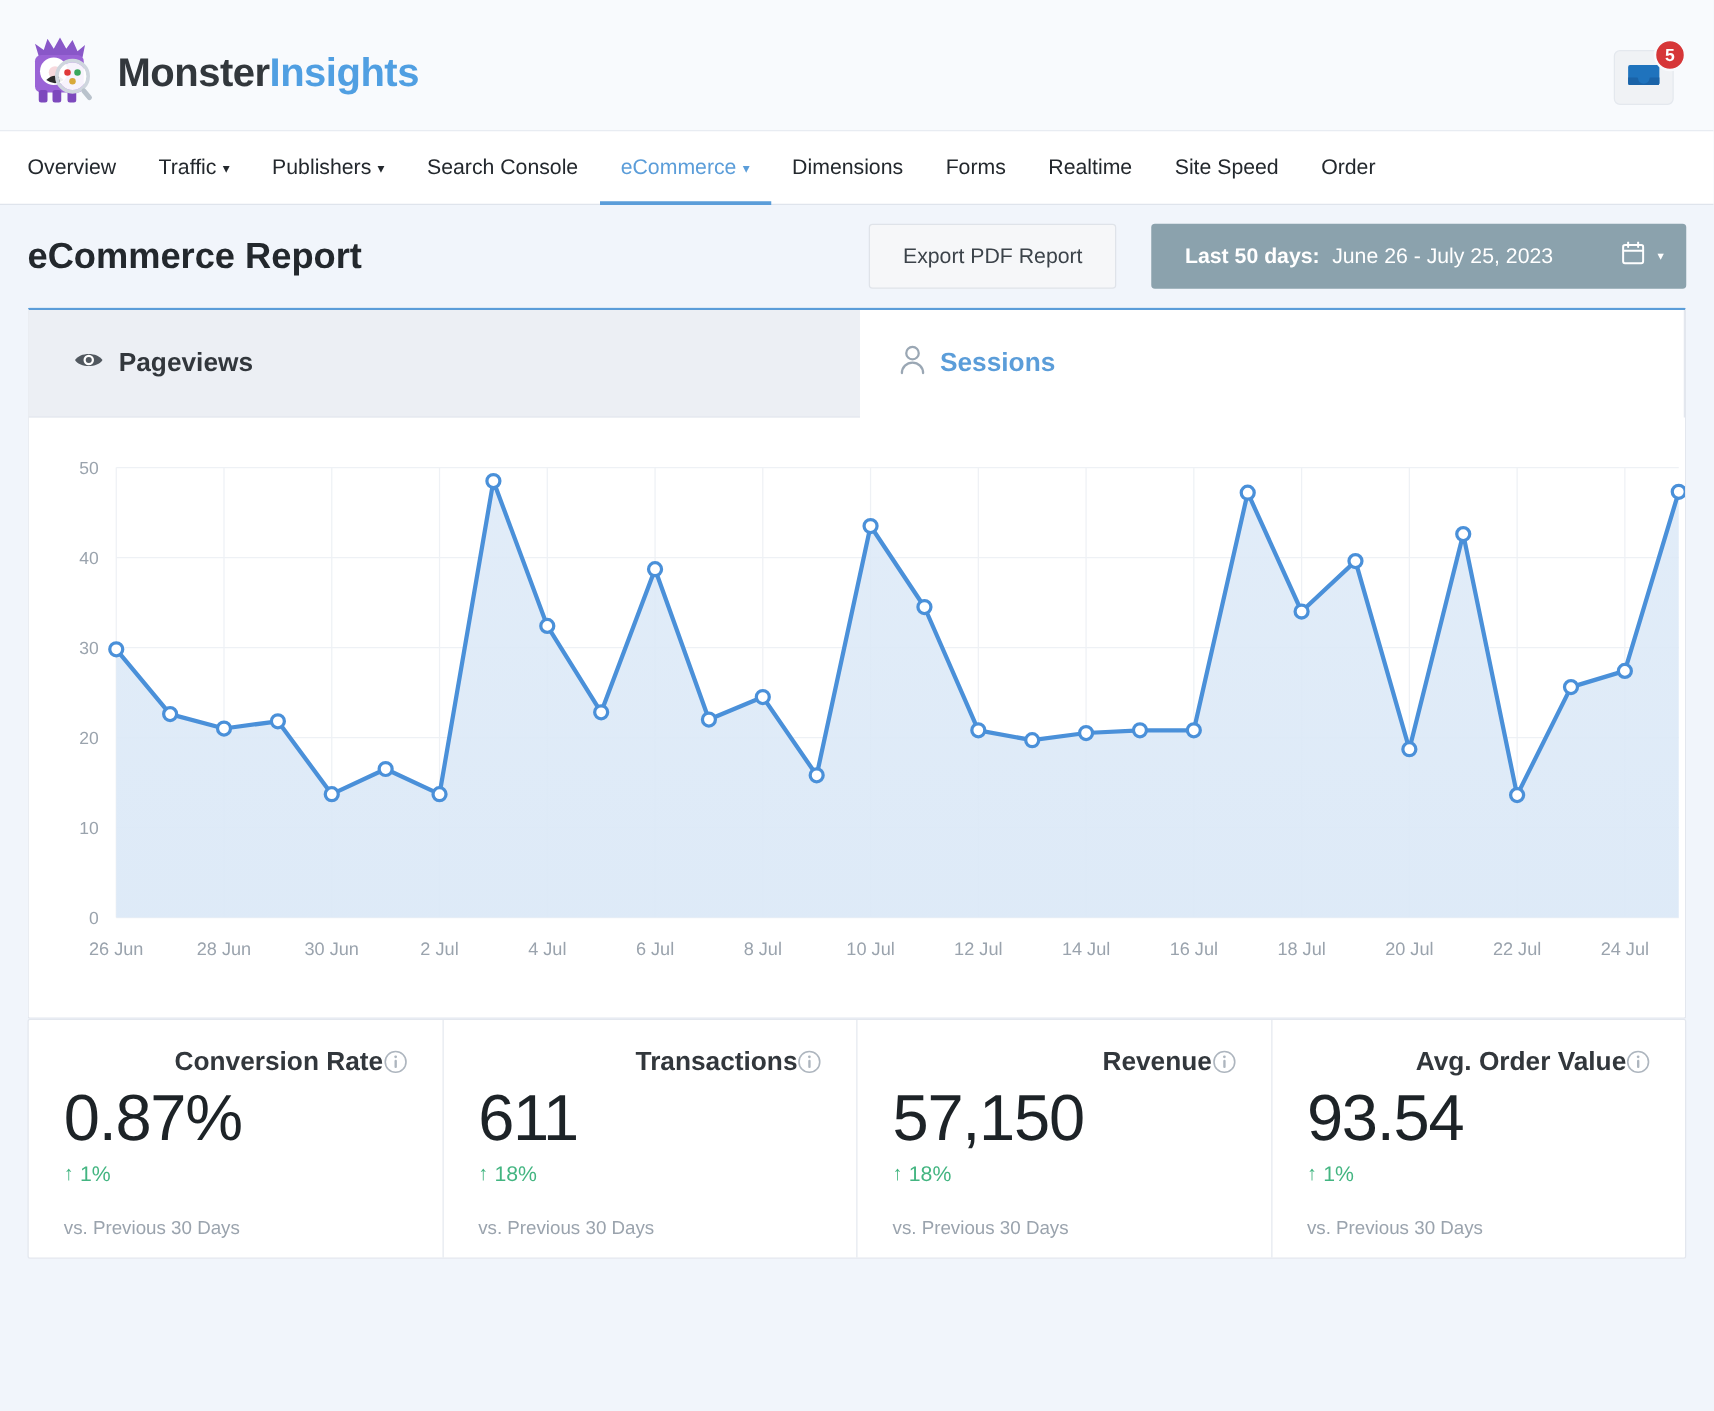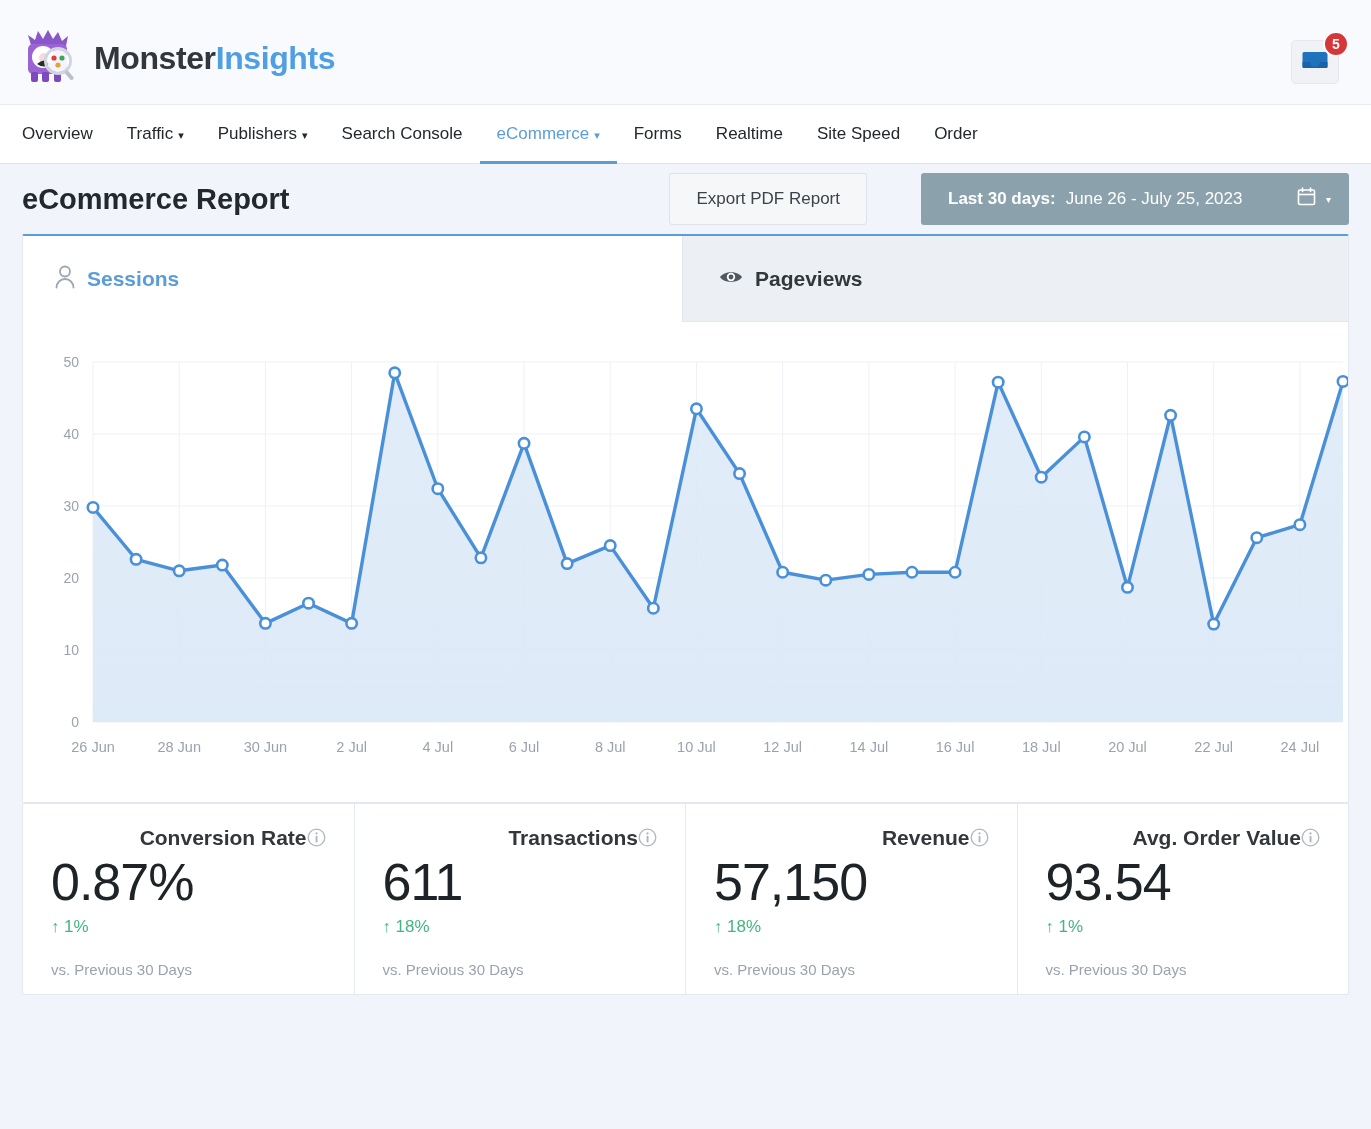--- a/index.html
+++ b/index.html
@@ -85,38 +85,38 @@
     background: #5b9dd9;
   }
   .chev { font-size: 11px; line-height: 1; position: relative; top: 1px; }
 
   
   .page { padding: 0 22px; }
 
   .report-head {
     display: flex;
     align-items: center;
-    height: 70px;
-    gap: 0;
+    height: 82px;
+    gap: 12px;
   }
   .report-title {
     font-size: 29px;
     font-weight: bold;
     color: #23282d;
     flex: 1;
   }
   .btn-export {
     background: #f6f7f9;
     border: 1px solid #dfe3e9;
     border-radius: 3px;
     padding: 15px 26px;
     font-size: 17px;
     color: #3c434a;
     cursor: pointer;
-    margin-right: 54px;
+    margin-right: 16px;
   }
   .date-range {
     background: #8ba2ad;
     color: #fff;
     border-radius: 3px;
     padding: 14px 18px 14px 27px;
     font-size: 17px;
     display: flex;
     align-items: center;
     gap: 10px;
@@ -286,73 +286,76 @@
     <span class="chev">▾</span>
   </div>
   <div class="nav-item">
     <span>Search Console</span>
   </div>
   <div class="nav-item active">
     <span>eCommerce</span>
     <span class="chev">▾</span>
   </div>
   <div class="nav-item">
+    <span>Dimensions</span>
+  </div>
+  <div class="nav-item">
     <span>Forms</span>
   </div>
   <div class="nav-item">
     <span>Realtime</span>
   </div>
   <div class="nav-item">
     <span>Site Speed</span>
   </div>
   <div class="nav-item">
     <span>Order</span>
   </div>
 </div>
 
 <div class="page">
 
   <div class="report-head">
     <div class="report-title">eCommerce Report</div>
     <button class="btn-export">Export PDF Report</button>
     <div class="date-range">
-      <span class="dr-label">Last 30 days:</span>
+      <span class="dr-label">Last 50 days:</span>
       <span class="dr-value">June 26 - July 25, 2023</span>
       <span class="cal-ico">
         <svg width="19" height="19" viewBox="0 0 19 19">
           <rect x="1.5" y="3" width="16" height="14.5" rx="1.5" fill="none" stroke="#ffffff" stroke-width="1.6"></rect>
           <line x1="1.5" y1="7.5" x2="17.5" y2="7.5" stroke="#ffffff" stroke-width="1.6"></line>
           <line x1="5.5" y1="1" x2="5.5" y2="4.5" stroke="#ffffff" stroke-width="1.6" stroke-linecap="round"></line>
           <line x1="13.5" y1="1" x2="13.5" y2="4.5" stroke="#ffffff" stroke-width="1.6" stroke-linecap="round"></line>
         </svg>
       </span>
       <span class="dr-caret">▾</span>
     </div>
   </div>
 
   <div class="chart-card">
     <div class="tabs">
-      <div class="tab sessions">
-        <span>
-          <svg width="20" height="24" viewBox="0 0 20 24">
-            <circle cx="10" cy="6.5" r="5" fill="none" stroke="#9aa7b4" stroke-width="1.8"></circle>
-            <path d="M1.5 22.5 a8.5 8.5 0 0 1 17 0" fill="none" stroke="#9aa7b4" stroke-width="1.8" stroke-linecap="round"></path>
-          </svg>
-        </span>
-        <span>Sessions</span>
-      </div>
       <div class="tab pageviews">
         <span>
           <svg width="24" height="18" viewBox="0 0 24 18">
             <path d="M1 9 C5 2.5 19 2.5 23 9 C19 15.5 5 15.5 1 9 Z" fill="#51585f"></path>
             <circle cx="12" cy="9" r="4.2" fill="#ffffff"></circle>
             <circle cx="12" cy="9" r="2.4" fill="#51585f"></circle>
           </svg>
         </span>
         <span>Pageviews</span>
+      </div>
+      <div class="tab sessions">
+        <span>
+          <svg width="20" height="24" viewBox="0 0 20 24">
+            <circle cx="10" cy="6.5" r="5" fill="none" stroke="#9aa7b4" stroke-width="1.8"></circle>
+            <path d="M1.5 22.5 a8.5 8.5 0 0 1 17 0" fill="none" stroke="#9aa7b4" stroke-width="1.8" stroke-linecap="round"></path>
+          </svg>
+        </span>
+        <span>Sessions</span>
       </div>
     </div>
 
     <div class="chart-area">
       <svg class="chart-svg" id="chart" width="1305" height="430" viewBox="0 0 1305 430">
           <defs>
             <linearGradient id="areaGrad" x1="0" y1="0" x2="0" y2="1">
               <stop offset="0%" stop-color="#dce9f7" stop-opacity="0.85"></stop>
               <stop offset="100%" stop-color="#dce9f7" stop-opacity="0.95"></stop>
             </linearGradient>

